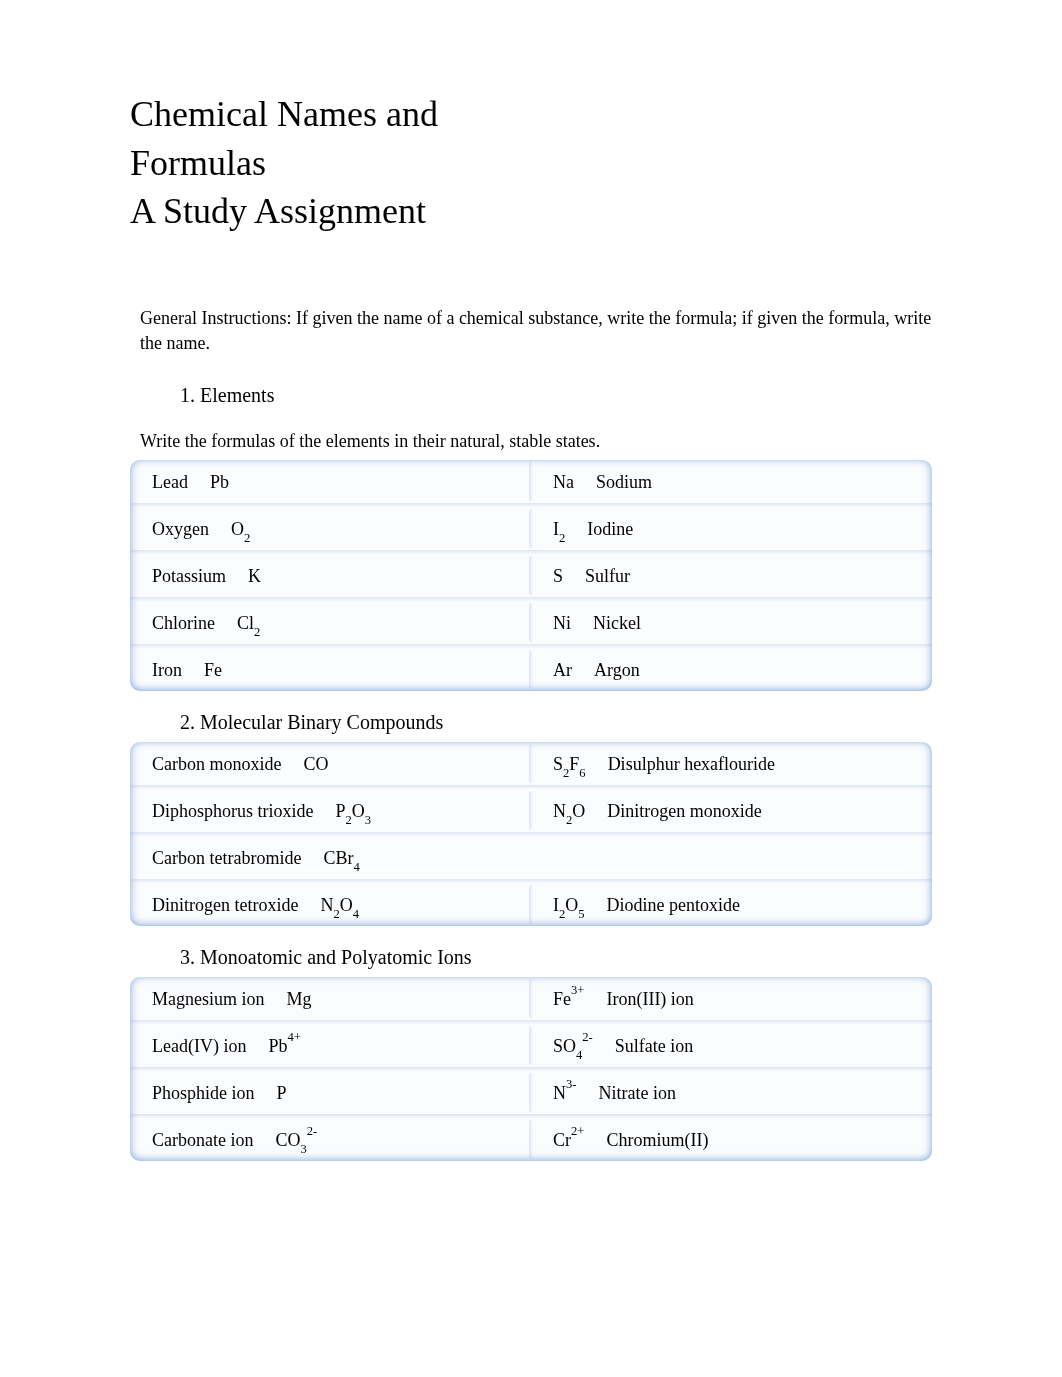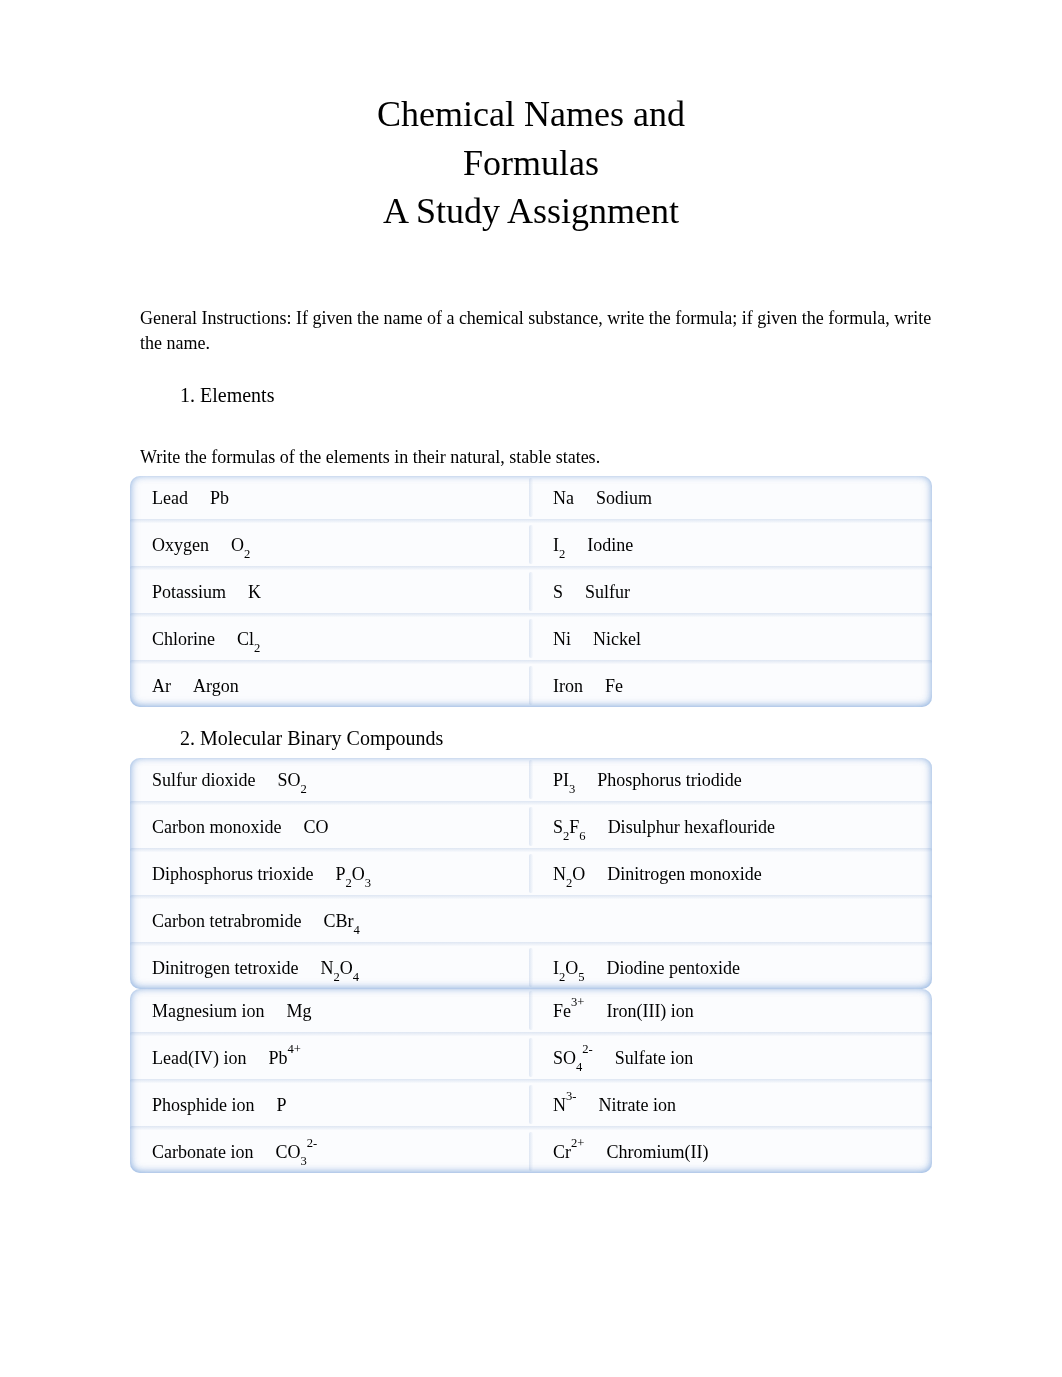--- a/index.html
+++ b/index.html
@@ -5,40 +5,39 @@
     * { margin: 0; padding: 0; box-sizing: border-box; }
     body {
       font-family: "Times New Roman", Times, serif;
       background: #fff;
       width: 1062px;
       min-height: 1377px;
       padding: 90px 130px 60px 130px;
       color: #000;
     }
     .title {
-      text-align: center;
       font-size: 36px;
       line-height: 1.35;
       margin-bottom: 70px;
       font-weight: normal;
     }
     .instructions {
       font-size: 18px;
       line-height: 1.4;
       margin: 16px 0 28px 10px;
     }
     .section-heading {
       font-size: 20px;
       margin: 0 0 8px 50px;
       padding-top: 20px;
     }
     .section-heading.first { padding-top: 0; }
     .sub-instruction {
       font-size: 18px;
-      margin: 40px 0 8px 10px;
+      margin: 24px 0 8px 10px;
     }
     .table-wrap {
       border-radius: 10px;
       overflow: hidden;
       box-shadow:
         inset 3px 0 8px -2px rgba(60,120,200,0.35),
         inset -3px 0 8px -2px rgba(60,120,200,0.35),
         inset 0 -3px 8px -2px rgba(60,120,200,0.35);
       background: rgba(180,200,230,0.06);
     }
@@ -133,43 +132,33 @@
           <span class="prompt">Chlorine</span>
           <span class="answer">Cl<sub>2</sub></span>
         </div>
         <div class="cell">
           <span class="prompt">Ni</span>
           <span class="answer">Nickel</span>
         </div>
       </div>
       <div class="row">
         <div class="cell">
+          <span class="prompt">Iron</span>
+          <span class="answer">Fe</span>
+        </div>
+        <div class="cell">
           <span class="prompt">Ar</span>
           <span class="answer">Argon</span>
-        </div>
-        <div class="cell">
-          <span class="prompt">Iron</span>
-          <span class="answer">Fe</span>
         </div>
       </div>
     </div>
     <div class="section-heading">2. Molecular Binary Compounds</div>
     <div class="table-wrap">
       <div class="row">
         <div class="cell">
-          <span class="prompt">Sulfur dioxide</span>
-          <span class="answer">SO<sub>2</sub></span>
-        </div>
-        <div class="cell">
-          <span class="prompt">PI<sub>3</sub></span>
-          <span class="answer">Phosphorus triodide</span>
-        </div>
-      </div>
-      <div class="row">
-        <div class="cell">
           <span class="prompt">Carbon monoxide</span>
           <span class="answer">CO</span>
         </div>
         <div class="cell">
           <span class="prompt">S<sub>2</sub>F<sub>6</sub></span>
           <span class="answer">Disulphur hexaflouride</span>
         </div>
       </div>
       <div class="row">
         <div class="cell">
@@ -191,20 +180,21 @@
         <div class="cell">
           <span class="prompt">Dinitrogen tetroxide</span>
           <span class="answer">N<sub>2</sub>O<sub>4</sub></span>
         </div>
         <div class="cell">
           <span class="prompt">I<sub>2</sub>O<sub>5</sub></span>
           <span class="answer">Diodine pentoxide</span>
         </div>
       </div>
     </div>
+    <div class="section-heading">3. Monoatomic and Polyatomic Ions</div>
     <div class="table-wrap">
       <div class="row">
         <div class="cell">
           <span class="prompt">Magnesium ion</span>
           <span class="answer">Mg</span>
         </div>
         <div class="cell">
           <span class="prompt">Fe<sup>3+</sup></span>
           <span class="answer">Iron(III) ion</span>
         </div>

